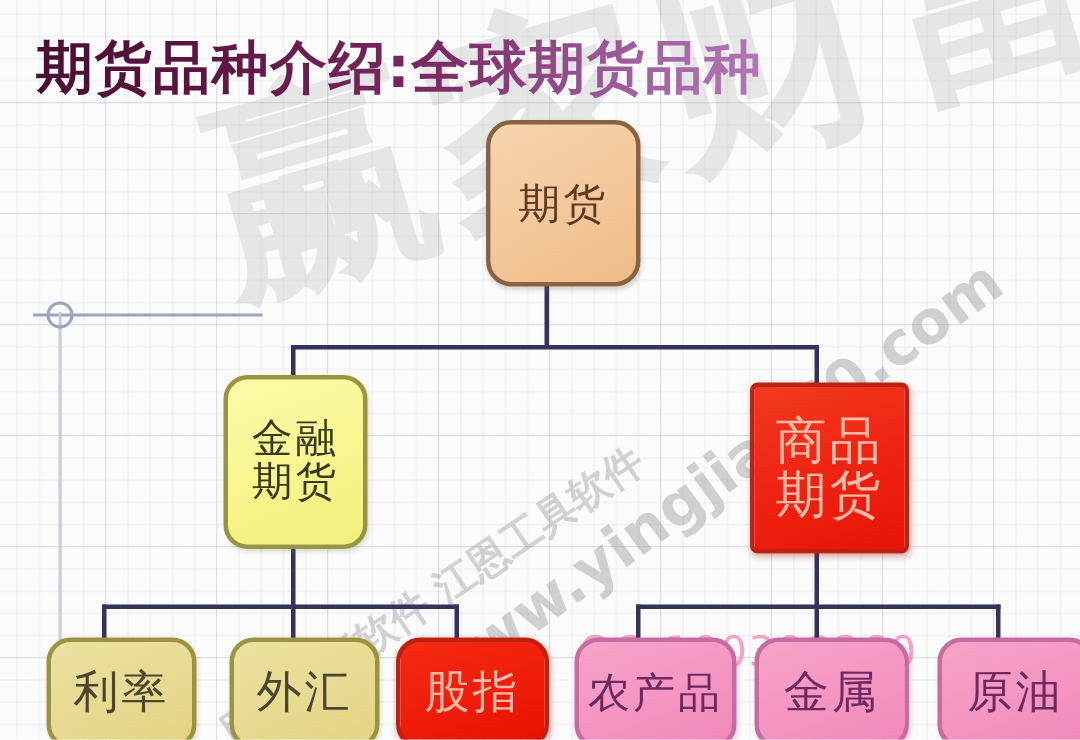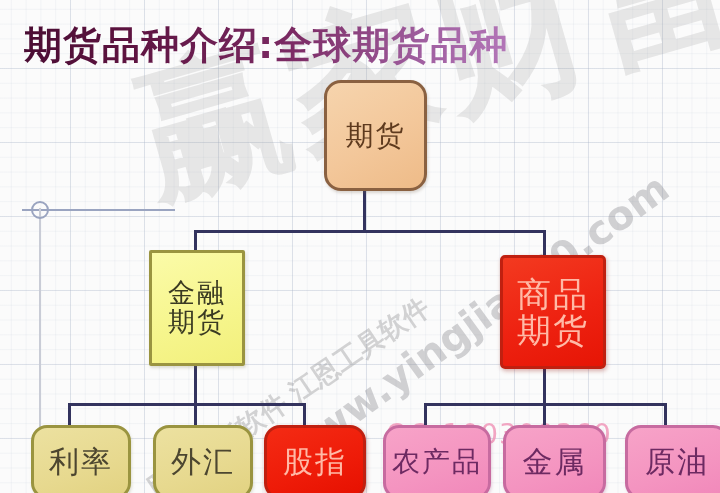--- a/index.html
+++ b/index.html
@@ -78,21 +78,21 @@
 
   .n-root{
     left:313px;top:80px;width:103px;height:111px;
     border-radius:17px;border:3px solid #8a6141;
     background:linear-gradient(150deg,#f6d4ad 0%,#f3c79a 55%,#eebb88 100%);
     color:#5e3a1e;font-size:28px;letter-spacing:2px;
     box-shadow:1px 2px 3px rgba(120,100,80,0.25);
   }
   .n-fin{
     left:138px;top:250px;width:96px;height:116px;
-    border-radius:2px;border:3px solid #9a9440;
+    border-radius:16px;border:3px solid #9a9440;
     background:linear-gradient(160deg,#fbfba8 0%,#f6f58c 60%,#f2f07c 100%);
     color:#3a3a22;font-size:27px;letter-spacing:2px;
     box-shadow:1px 2px 3px rgba(130,130,90,0.25);
   }
   .n-com{
     left:489px;top:255px;width:106px;height:114px;
     border-radius:5px;border:3px solid #c02010;
     background:linear-gradient(160deg,#f33a20 0%,#ee2211 55%,#e61505 100%);
     color:#ffb9a6;font-size:34px;letter-spacing:2px;
     box-shadow:1px 2px 4px rgba(150,30,20,0.35);

